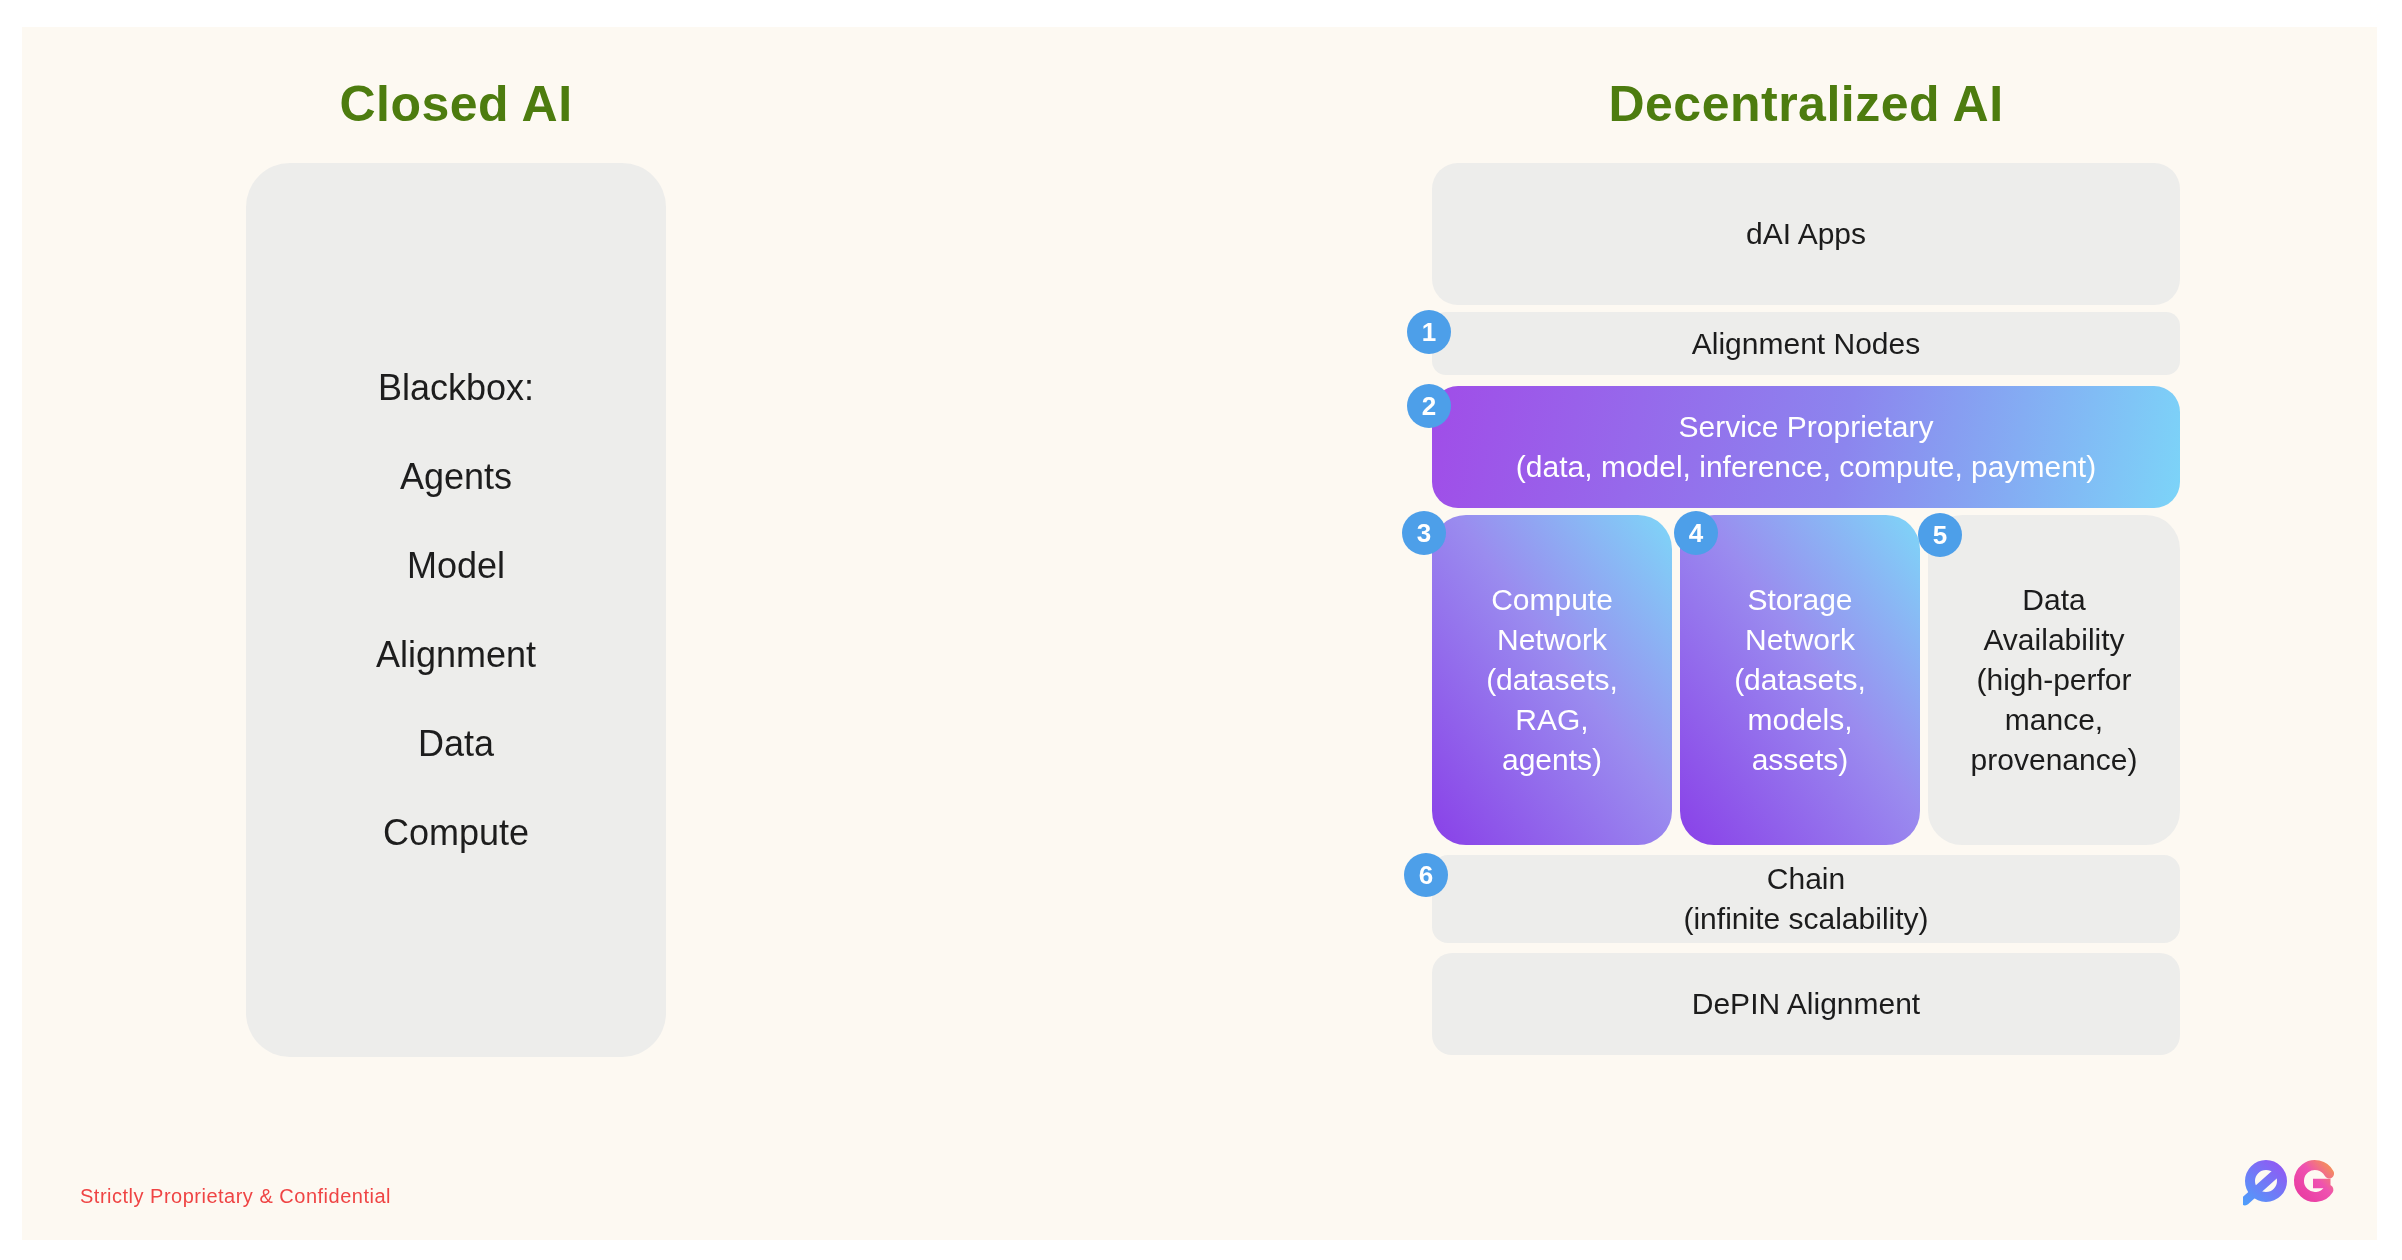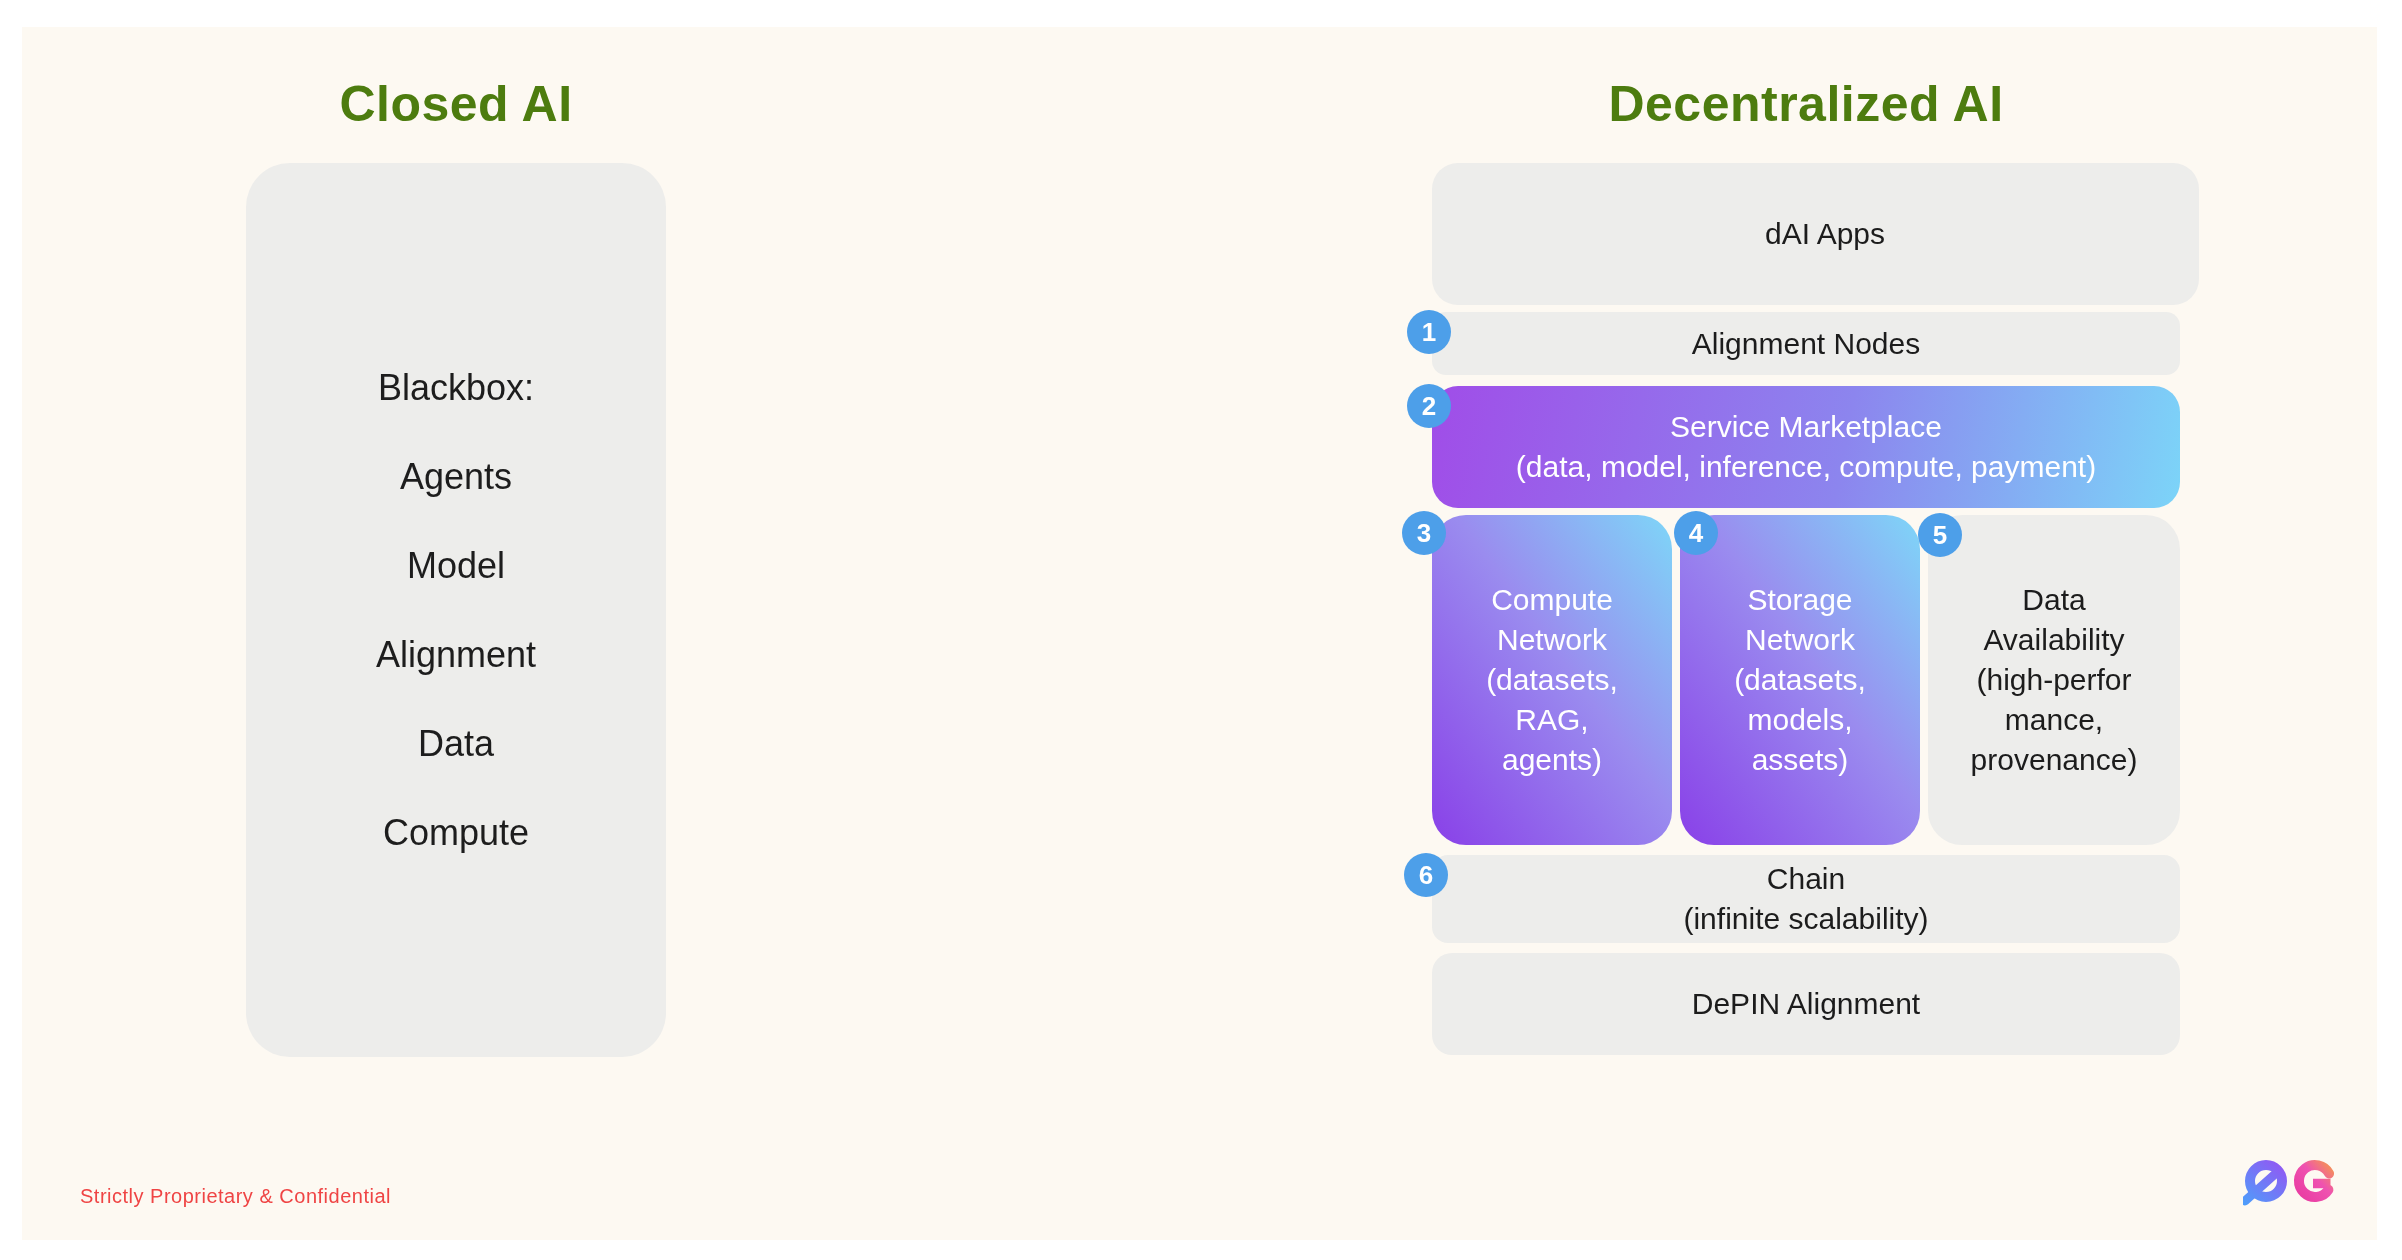--- a/index.html
+++ b/index.html
@@ -23,21 +23,21 @@
     display:flex;flex-direction:column;align-items:center;justify-content:center;
     text-align:center;
   }
   .box .line{white-space:nowrap;}
   
   .closed-title{left:224px;top:42px;width:420px;}
   .closed-box{left:224px;top:136px;width:420px;height:894px;border-radius:44px;
     font-size:36px;line-height:57px;color:#1d1d1d;gap:32px;}
   
   .decent-title{left:1410px;top:42px;width:748px;}
-  .dai-apps{left:1410px;top:136px;width:748px;height:142px;border-radius:26px;font-size:30px;padding-left:19px;}
+  .dai-apps{left:1410px;top:136px;width:748px;height:142px;border-radius:26px;font-size:30px;}
   .alignment-nodes{left:1410px;top:285px;width:748px;height:63px;border-radius:14px;font-size:30px;}
   .service-marketplace{
     left:1410px;top:359px;width:748px;height:122px;border-radius:26px;
     background:linear-gradient(100deg,#A04DE8 0%,#8C85EE 55%,#7CD4F8 100%);
     color:#ffffff;font-size:30px;line-height:40px;
   }
   .grad-cell{
     background:linear-gradient(to top right,#8940E8 0%,#9A8CEF 55%,#7ED6F8 100%);
     color:#ffffff;
   }
@@ -84,21 +84,21 @@
 
   <div class="box dai-apps">
     <div class="line">dAI Apps</div>
   </div>
 
   <div class="box alignment-nodes">
     <div class="line">Alignment Nodes</div>
   </div>
 
   <div class="box service-marketplace">
-      <div class="line">Service Marketplace</div>
+      <div class="line">Service Proprietary</div>
       <div class="line">(data, model, inference, compute, payment)</div>
     </div>
 
   <div class="box grad-cell compute-network">
       <div class="line">Compute</div>
       <div class="line">Network</div>
       <div class="line">(datasets,</div>
       <div class="line">RAG,</div>
       <div class="line">agents)</div>
     </div>

